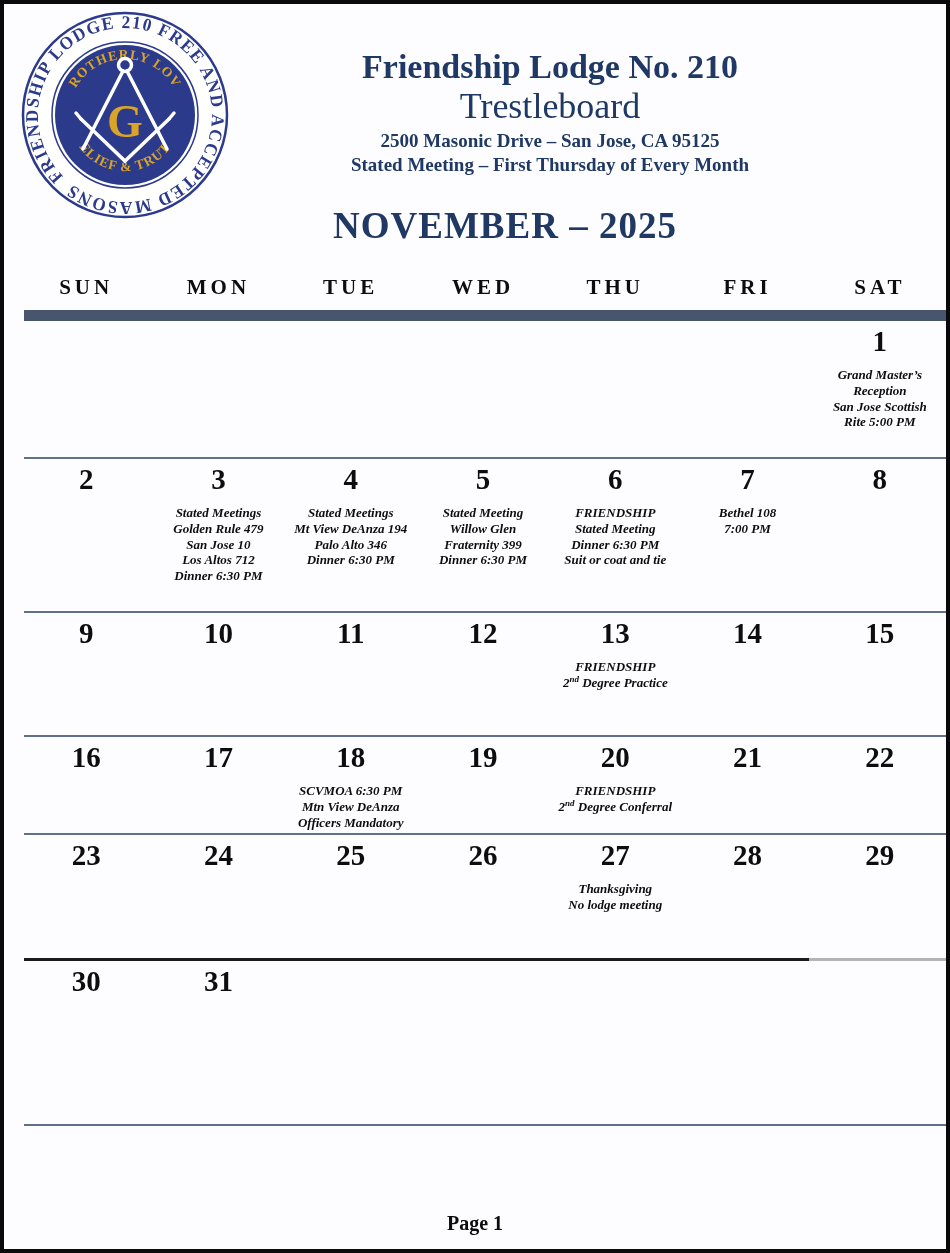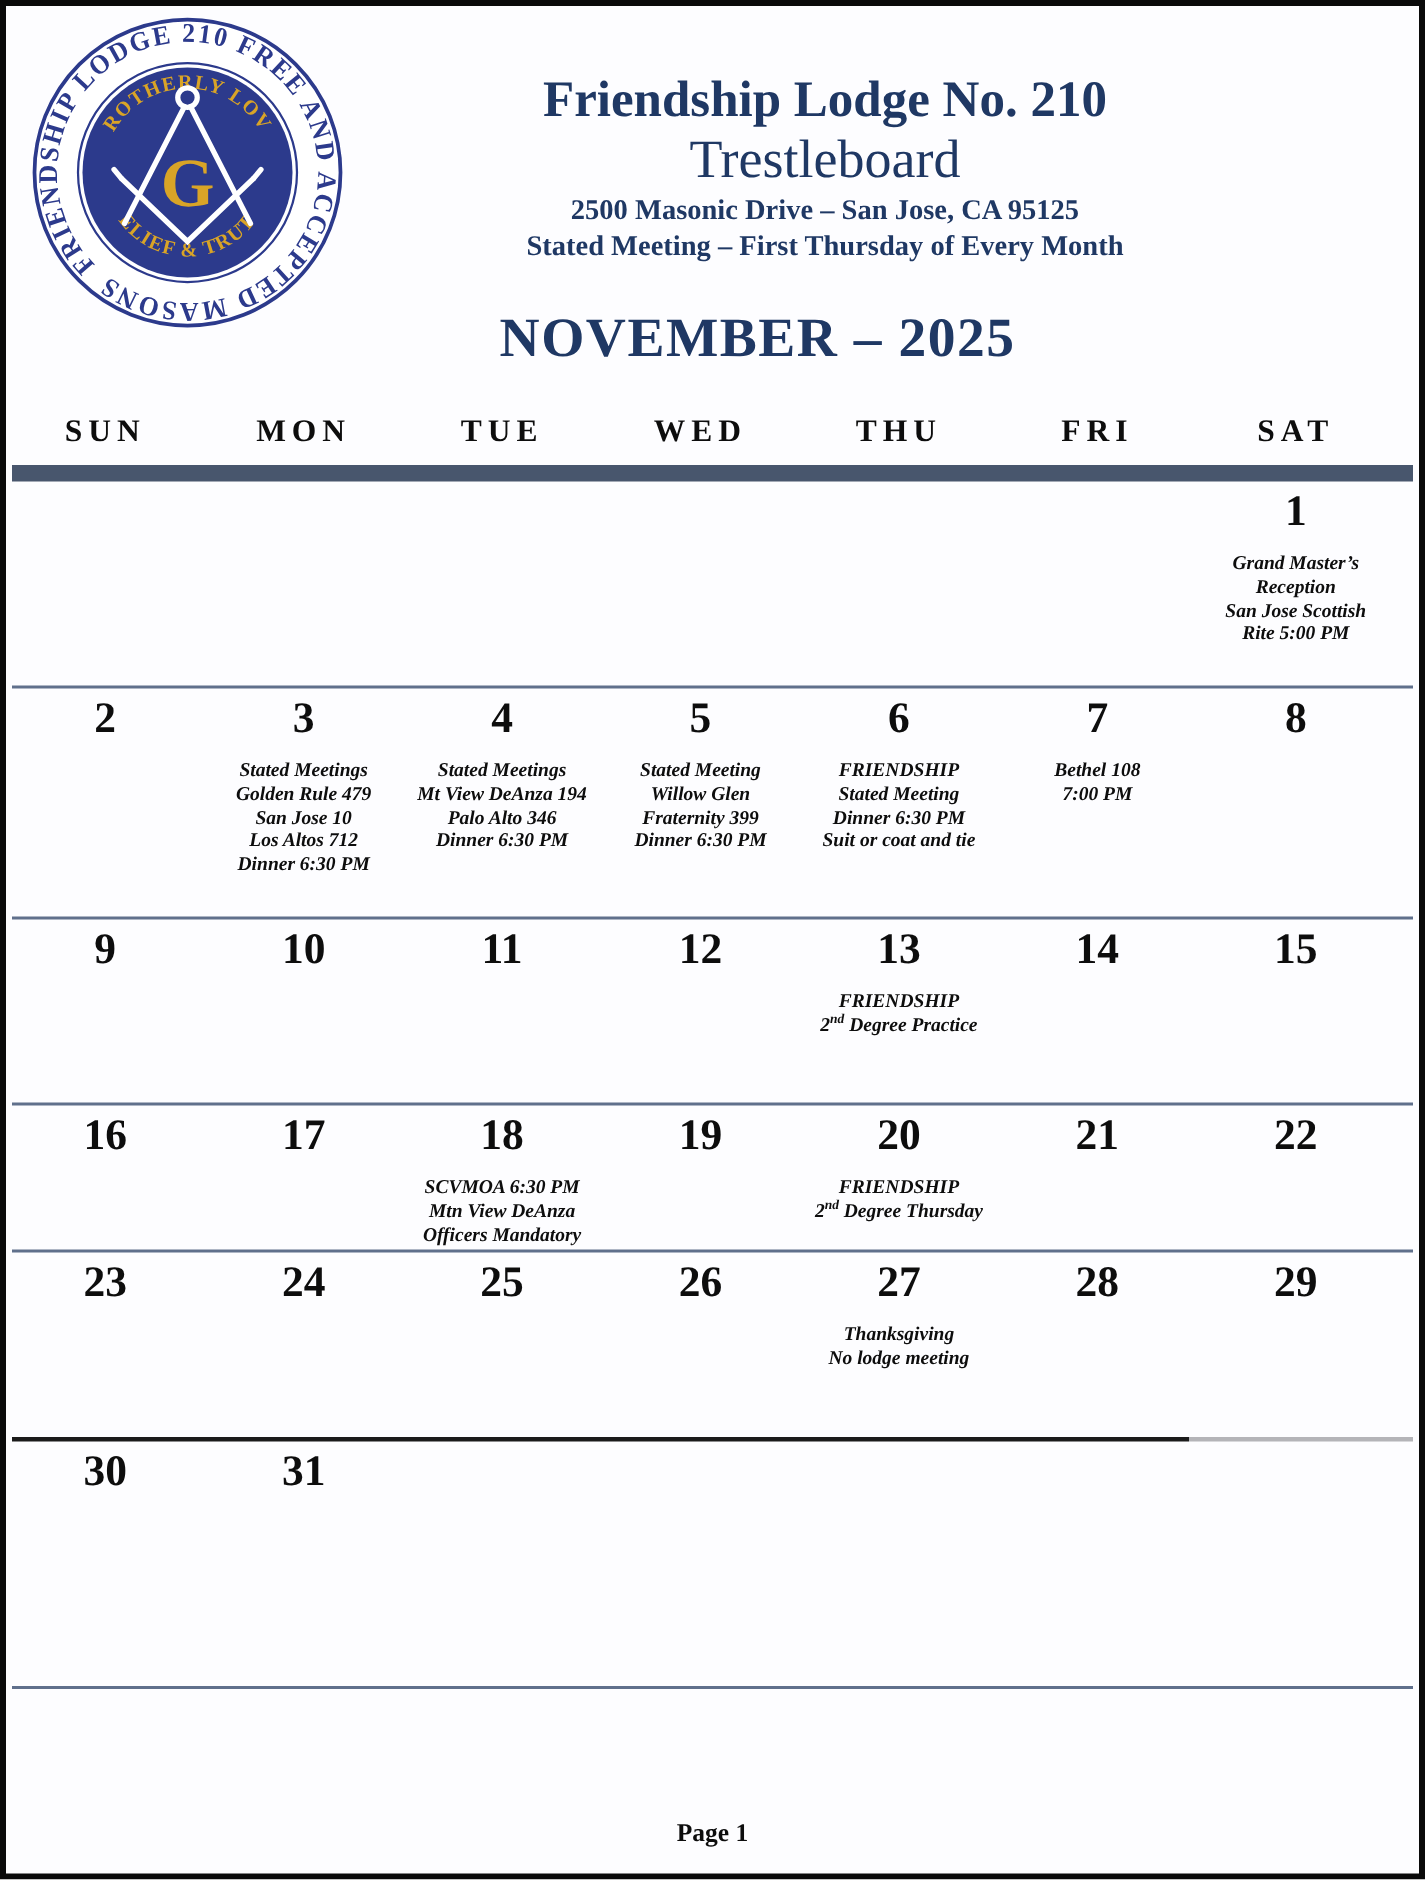--- a/index.html
+++ b/index.html
@@ -27,21 +27,21 @@
   .subtitle{ font-size:36px; font-weight:normal; line-height:1.15; }
   .address { font-size:19px; font-weight:bold; line-height:1.25; margin-top:2px; }
   .meeting { font-size:19px; font-weight:bold; line-height:1.25; }
   .month-title {
     position:absolute; left:0; right:0; top:200px;
     transform:translateX(30px);
     text-align:center; color:var(--navy);
     font-size:37px; font-weight:bold; letter-spacing:1px;
   }
   
-  .cal-wrap { padding:0 0; }
+  .cal-wrap { padding:0 16px; }
   .cal-grid { display:grid; grid-template-columns:repeat(7,1fr); width:926px; }
   .dow-row  { height:56px; align-items:center; }
   .dow-cell {
     text-align:center; font-weight:bold; font-size:21px;
     letter-spacing:4px; color:#0d0d0d; padding-top:10px;
   }
   .thick-bar { height:11px; background:var(--bar); width:934px; margin-left:4px; }
   .cal-row  { position:relative; }
   .cal-cell { text-align:center; padding-top:5px; overflow:hidden; }
   .day-num  { font-size:29px; font-weight:bold; color:#0d0d0d; line-height:1.1; }
@@ -52,21 +52,21 @@
   }
   .sep-blue  { height:2px; background:var(--separator); width:934px; margin-left:4px; }
   .sep-split { height:3px; width:934px; margin-left:4px;
     background:linear-gradient(to right,
       var(--black_line) 0%, var(--black_line) 84%,
       var(--gray_line) 84%, var(--gray_line) 100%); }
   
   .footer { height:123px; position:relative; }
   .page-num {
     position:absolute; left:0; right:0; top:86px; text-align:center;
-    font-size:17px; font-weight:bold; color:#0d0d0d;
+    font-size:20px; font-weight:bold; color:#0d0d0d;
   }
   
   .seal .ring-txt  { fill:var(--seal_blue); font-weight:bold; font-size:18px; letter-spacing:1.5px; }
   .seal .motto-txt { fill:var(--seal_gold); font-weight:bold; font-size:13.5px; letter-spacing:1px; }
   .seal .g-letter  { fill:var(--seal_gold); font-weight:bold; font-size:46px; }
 </style>
 </head>
 <body>
 
 <div class="page">
@@ -243,21 +243,21 @@
               <div class="event-line">Officers Mandatory</div>
             </div>
           </div>
           <div class="cal-cell">
             <div class="day-num">19</div>
           </div>
           <div class="cal-cell">
             <div class="day-num">20</div>
             <div class="events">
               <div class="event-line">FRIENDSHIP</div>
-              <div class="event-line"><span>2</span><span class="sup">nd</span><span> Degree Thursday</span></div>
+              <div class="event-line"><span>2</span><span class="sup">nd</span><span> Degree Conferral</span></div>
             </div>
           </div>
           <div class="cal-cell">
             <div class="day-num">21</div>
           </div>
           <div class="cal-cell">
             <div class="day-num">22</div>
           </div>
         </div>
         <div class="sep-blue"></div>

